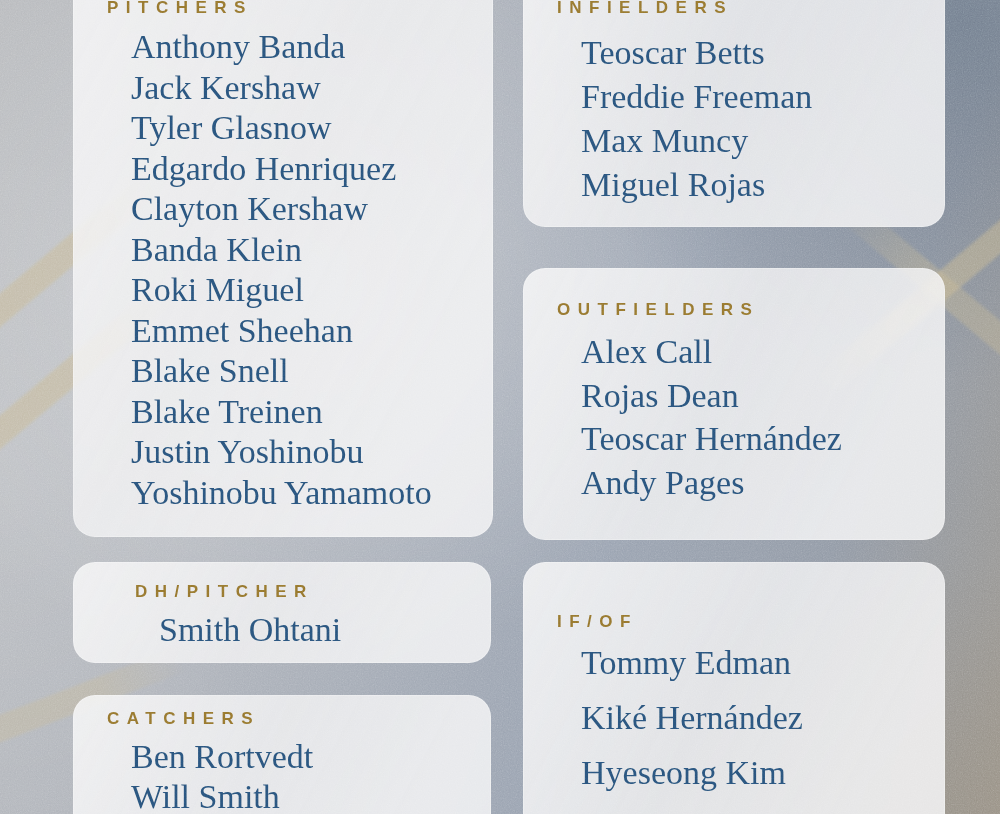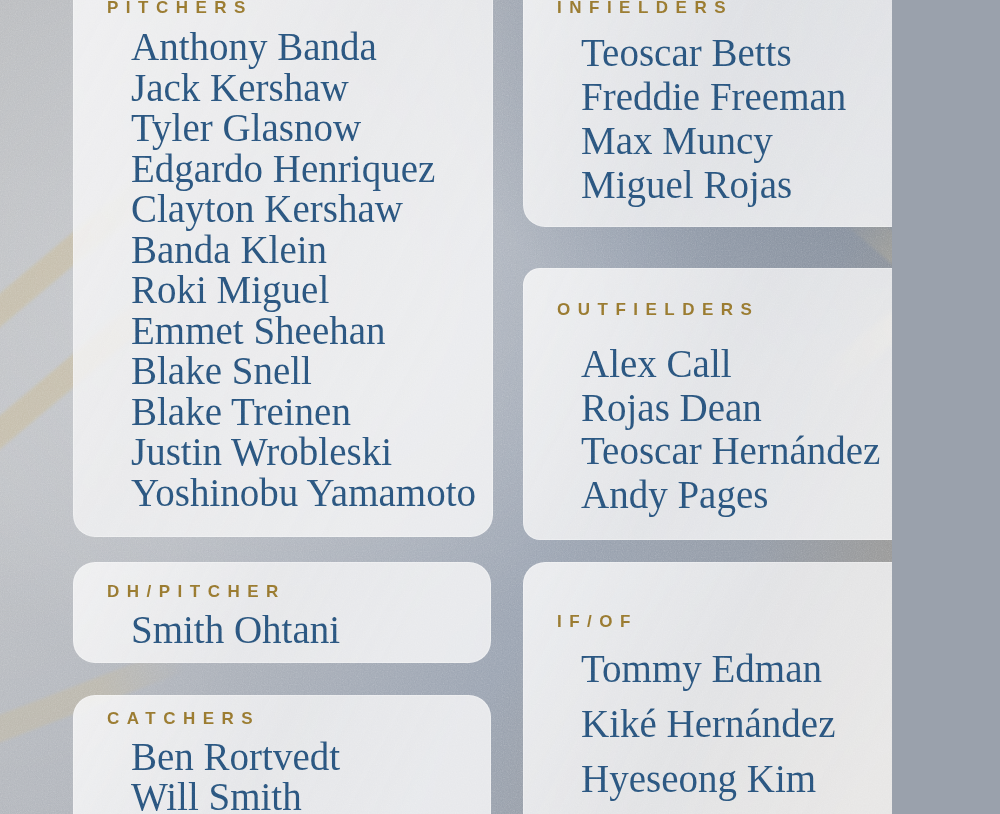--- a/index.html
+++ b/index.html
@@ -1,17 +1,17 @@
 <!DOCTYPE html>
 <html><head>
 <meta charset="utf-8">
 <style>
   html,body{margin:0;padding:0;}
   body{font-family:"Liberation Sans",sans-serif;background:#9aa1ac;}
-  .stage{position:relative;width:892px;height:814px;overflow:hidden;
+  .stage{position:relative;width:1000px;height:814px;overflow:hidden;
     background:linear-gradient(108deg,#b9bbbe 0%,#b0b4bb 30%,#9aa3b1 62%,#929aa6 80%,#9b968e 100%);}
   
   .bg-shade{position:absolute;inset:0;pointer-events:none;
     background:
       radial-gradient(620px 520px at 96% 2%, rgba(74,90,112,0.42), rgba(74,90,112,0) 70%),
       radial-gradient(700px 600px at 30% 35%, rgba(255,255,255,0.28), rgba(255,255,255,0) 65%),
       radial-gradient(520px 340px at 92% 100%, rgba(150,134,108,0.28), rgba(150,134,108,0) 75%),
       radial-gradient(400px 500px at 0% 60%, rgba(255,255,255,0.10), rgba(255,255,255,0) 70%);}
   .stripe{position:absolute;height:26px;border-radius:4px;filter:blur(1.5px);
     background:linear-gradient(90deg,rgba(201,185,146,0.05),var(--stripe) 25%,var(--stripe) 75%,rgba(201,185,146,0.05));
@@ -25,34 +25,34 @@
     background:
       linear-gradient(118deg, rgba(255,255,255,0.30), rgba(255,255,255,0.02) 45%, rgba(255,255,255,0.18) 80%),
       rgba(242,242,243,0.82);
     backdrop-filter:blur(2px);
     box-shadow:inset 0 0 0 1px rgba(255,255,255,0.25);}
   .hdr{margin:0;padding:0 0 0 34px;
     font:700 17px/20px "Liberation Sans",sans-serif;
     letter-spacing:7.5px;color:var(--gold);text-transform:uppercase;white-space:nowrap;}
   .players{margin:0;padding:0 0 0 58px;list-style:none;
     font-family:"Liberation Serif",serif;font-weight:400;
-    font-size:39px;color:var(--blue);}
+    font-size:34px;color:var(--blue);}
   .players li{white-space:nowrap;}
   .card-pitchers  {left:73px; top:-40px; width:420px; height:577px; padding-top:38px;}
   .card-pitchers   .players{margin-top:9px; line-height:40.5px;}
   .card-infielders{left:523px;top:-40px; width:422px; height:267px; padding-top:38px;}
   .card-infielders .players{margin-top:13px;line-height:44px;}
-  .card-outfielders{left:523px;top:268px;width:422px; height:272px; padding-top:32px;border-radius:17px;}
-  .card-outfielders .players{margin-top:22px; line-height:43.5px;}
-  .card-dh        {left:73px; top:562px; width:418px; height:101px; padding-top:20px;}
+  .card-outfielders{left:523px;top:268px;width:422px; height:272px; padding-top:32px;}
+  .card-outfielders .players{margin-top:10px; line-height:43.5px;}
+  .card-dh        {left:73px; top:562px; width:418px; height:101px; padding-top:20px;padding-left:28px;}
   .card-dh         .players{margin-top:8px; line-height:40px;}
   .card-catchers  {left:73px; top:695px; width:418px; height:160px; padding-top:14px;}
   .card-catchers   .players{margin-top:8px; line-height:40px;}
   .card-ifof      {left:523px;top:562px; width:422px; height:292px; padding-top:50px;}
-  .card-ifof       .players{margin-top:9px; line-height:55px;}
+  .card-ifof       .players{margin-top:3px; line-height:55px;}
   .noise{position:absolute;inset:0;mix-blend-mode:overlay;opacity:.32;pointer-events:none;}
 </style>
 </head>
 <body>
 
 <div class="stage" style="--gold: #94742e; --blue: #29527a; --stripe: #c9b992;">
 
   <div class="bg-shade"></div>
   <div class="stripe s1"></div>
   <div class="stripe s2"></div>
@@ -66,21 +66,21 @@
         <li>Anthony Banda</li>
         <li>Jack Kershaw</li>
         <li>Tyler Glasnow</li>
         <li>Edgardo Henriquez</li>
         <li>Clayton Kershaw</li>
         <li>Banda Klein</li>
         <li>Roki Miguel</li>
         <li>Emmet Sheehan</li>
         <li>Blake Snell</li>
         <li>Blake Treinen</li>
-        <li>Justin Wrobleski</li>
+        <li>Justin Yoshinobu</li>
         <li>Yoshinobu Yamamoto</li>
       </ul>
   </section>
 
   <section class="card card-infielders">
     <h2 class="hdr">INFIELDERS</h2>
     <ul class="players">
         <li>Teoscar Betts</li>
         <li>Freddie Freeman</li>
         <li>Max Muncy</li>

